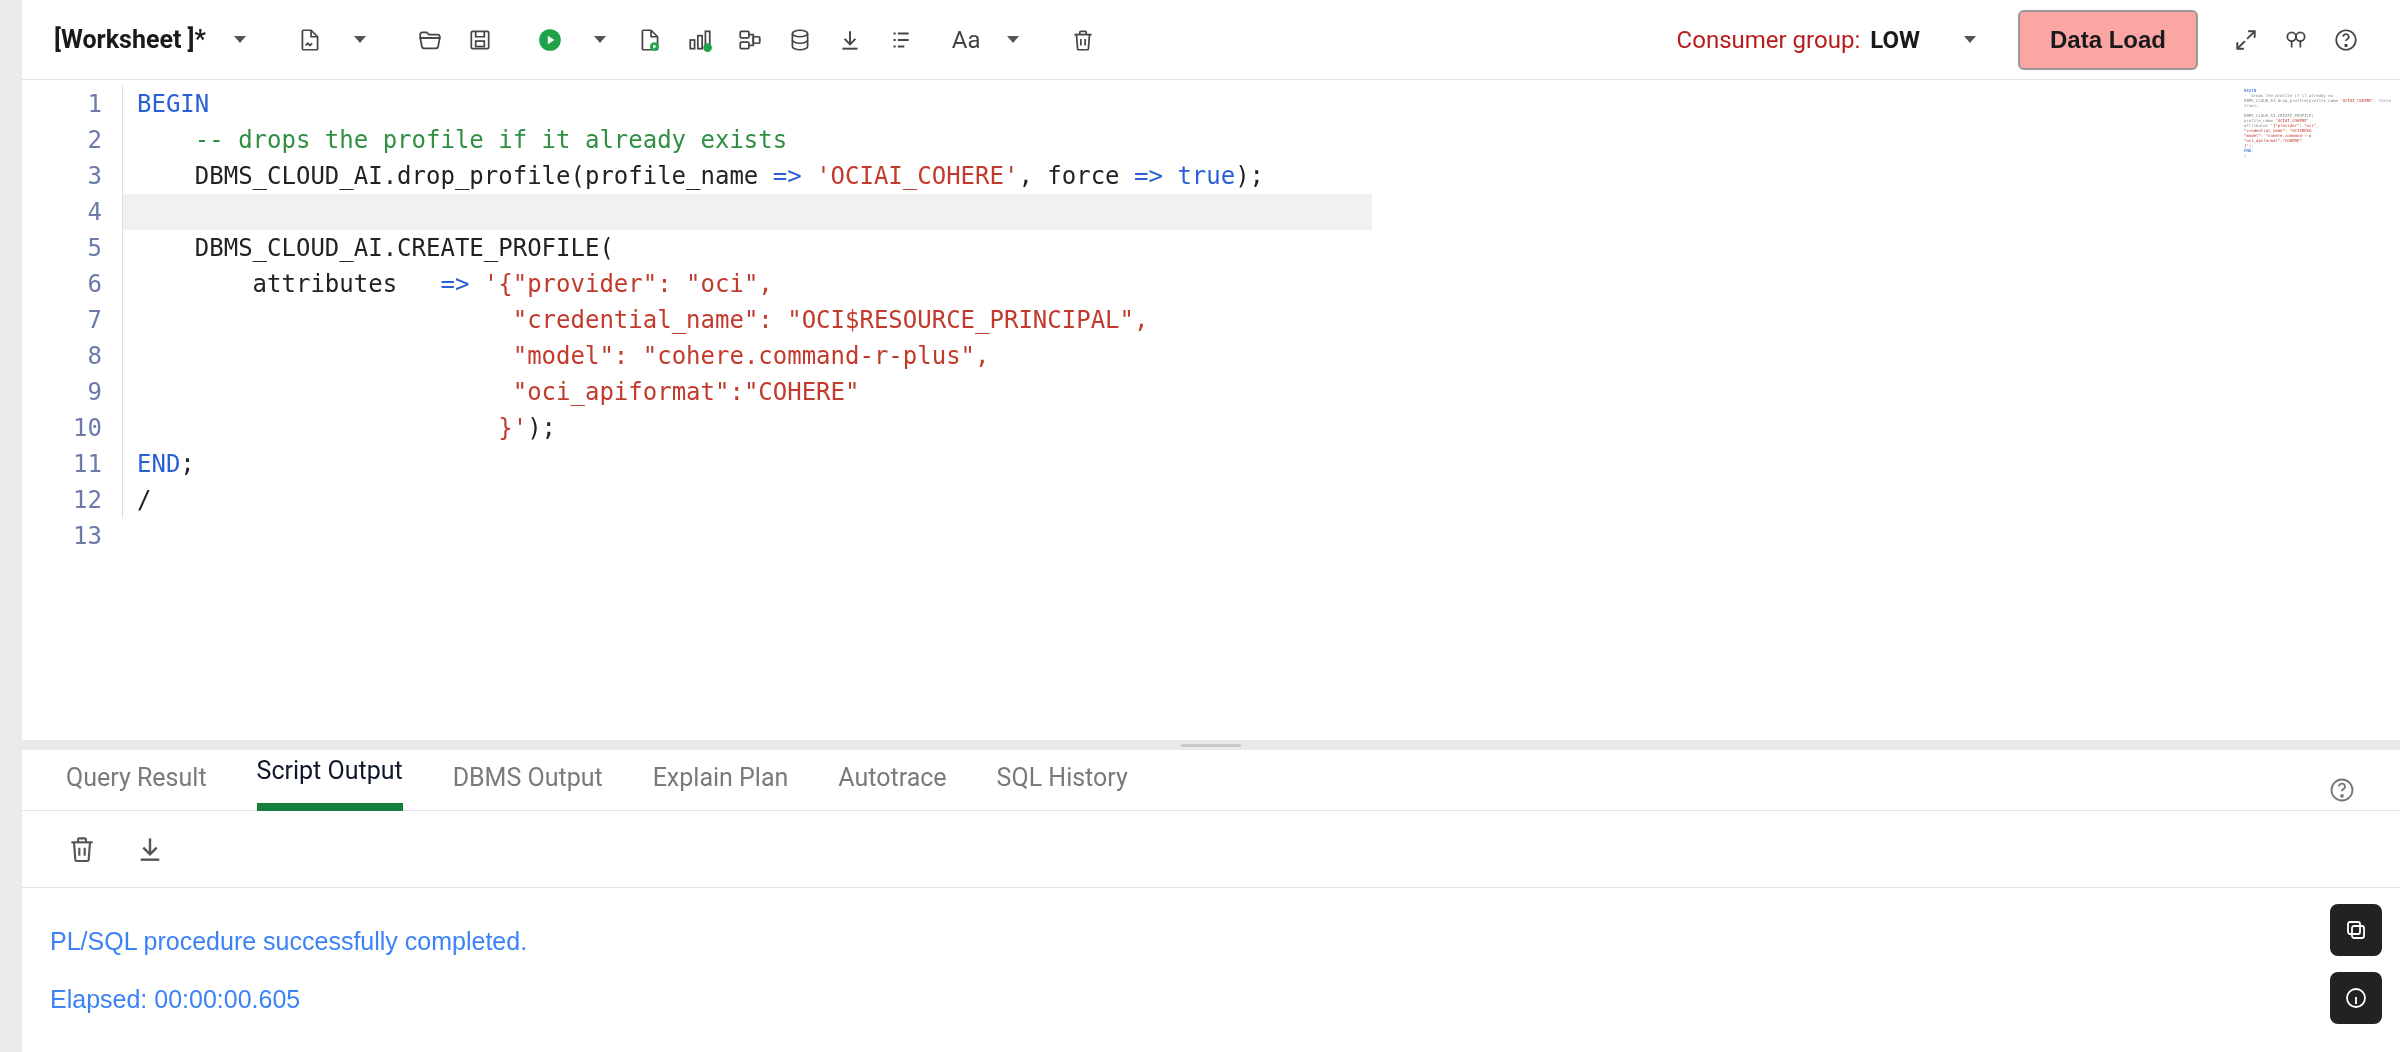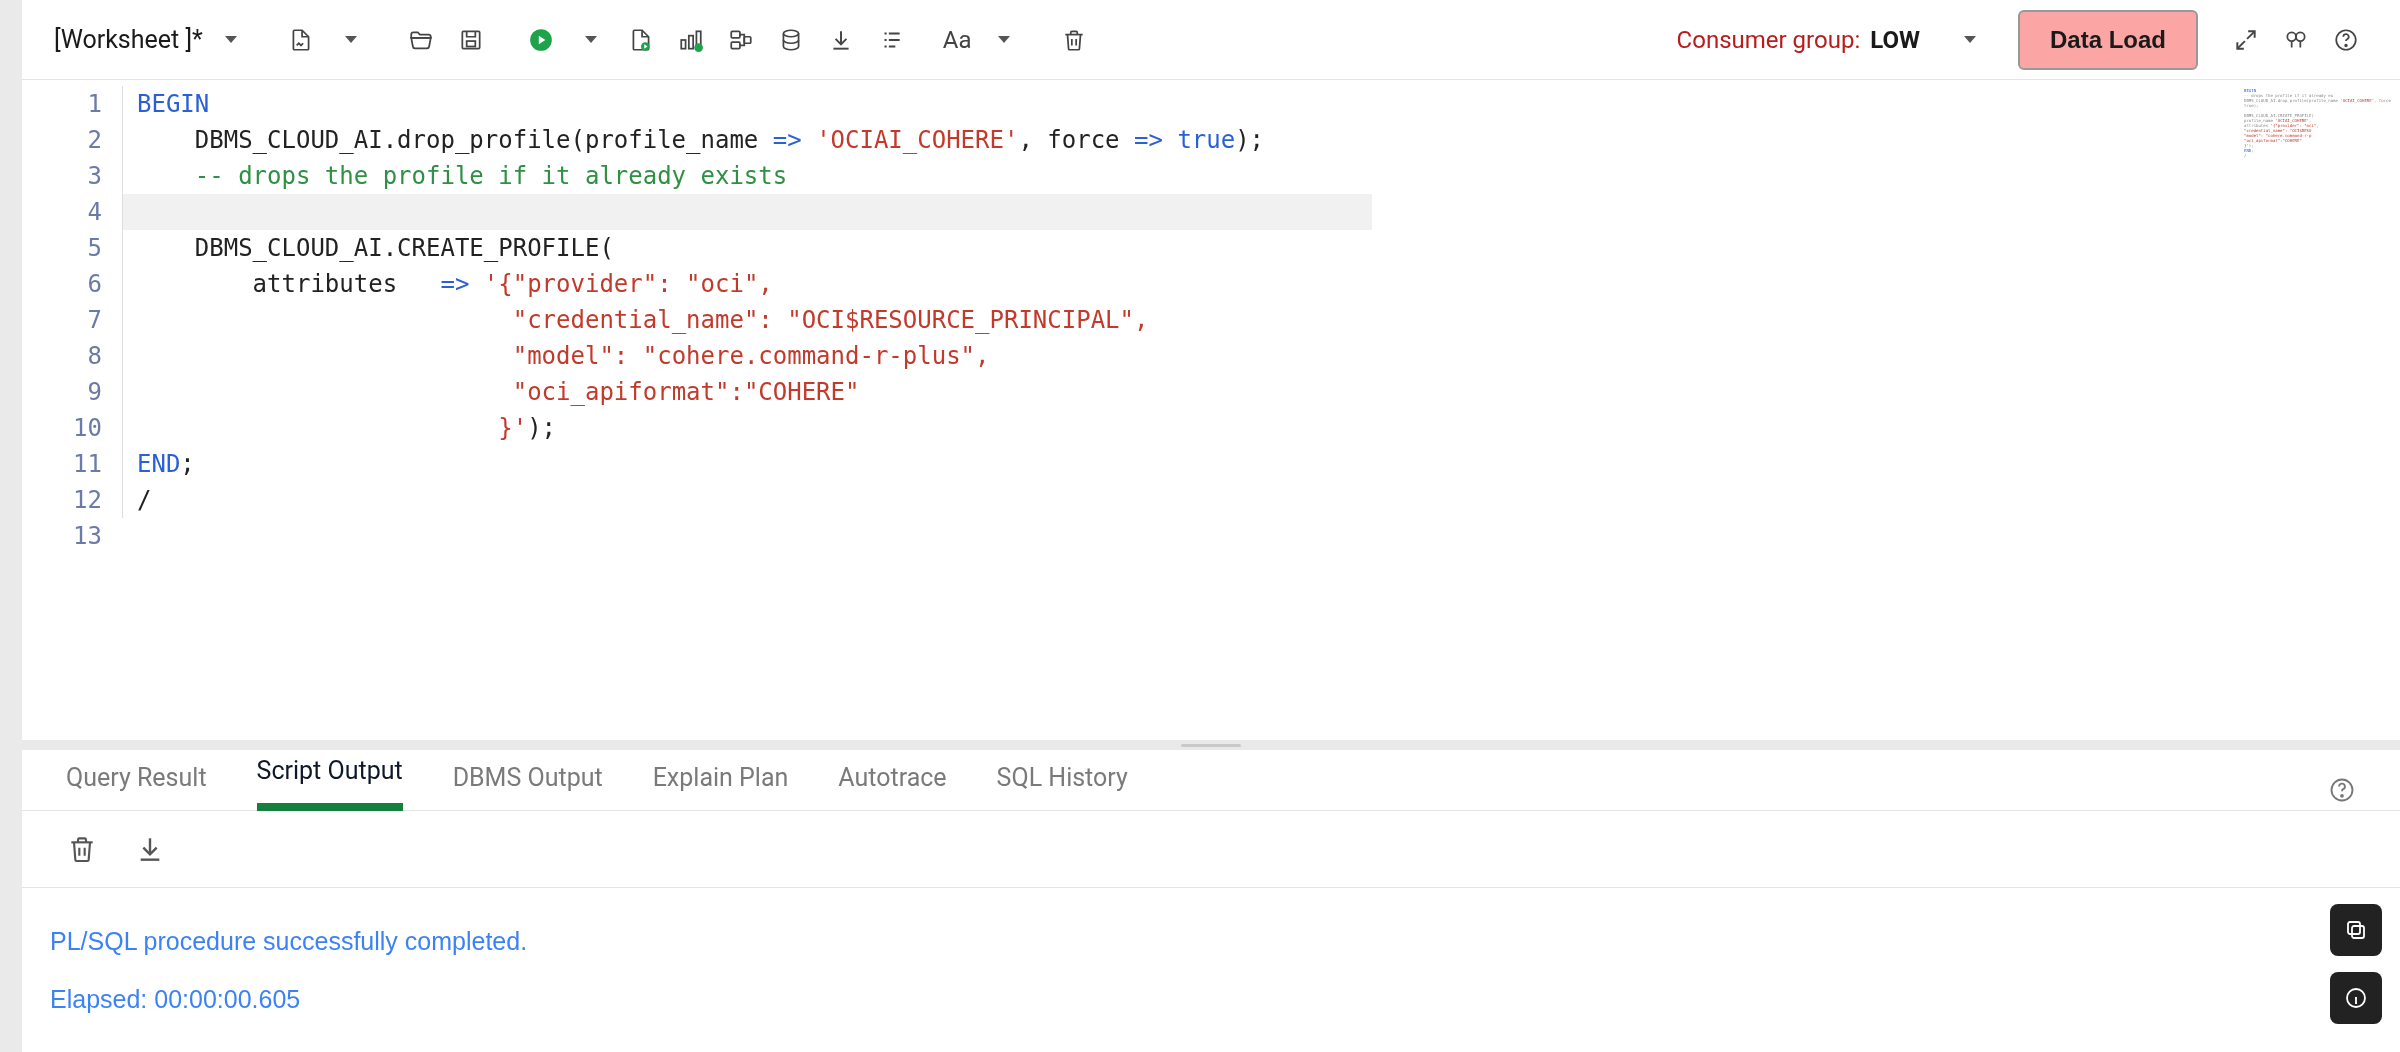--- a/index.html
+++ b/index.html
@@ -1,20 +1,20 @@
 <!DOCTYPE html>
 <html><head>
 <meta charset="utf-8">
 <style>
 *{box-sizing:border-box;margin:0;padding:0}
 body{font-family:-apple-system,BlinkMacSystemFont,"Segoe UI",Roboto,sans-serif;background:#fff;color:#222;width:2400px;height:1052px;overflow:hidden;position:relative;transform-origin:top left}
 .left-rail{position:absolute;left:0;top:0;width:22px;height:100%;background:#eaeaea}
 .main{position:absolute;left:22px;top:0;right:0;bottom:0;display:flex;flex-direction:column}
 .toolbar{display:flex;align-items:center;height:80px;padding:0 32px;border-bottom:1px solid #e4e4e4;gap:6px}
-.ws-name{font-weight:400;font-size:25px;color:#1a1a1a;margin-right:0}
+.ws-name{font-weight:700;font-size:25px;color:#1a1a1a;margin-right:6px}
 .caret{width:0;height:0;border-left:6px solid transparent;border-right:6px solid transparent;border-top:7px solid #555;display:inline-block}
 .tbtn{width:44px;height:44px;display:flex;align-items:center;justify-content:center;border-radius:4px;cursor:pointer;color:#444}
 .tbtn svg{width:26px;height:26px}
 .gap{width:14px}
 .spacer{flex:1}
 .cg-label{font-size:24px;color:#b91c1c;margin-right:4px}
 .cg-val{font-size:24px;font-weight:700;color:#1a1a1a;margin-right:22px}
 .dataload-btn{border:2px solid #999;border-radius:6px;padding:14px 30px;font-size:24px;font-weight:600;color:#1a1a1a;margin:0 20px;background:#fca5a5;cursor:pointer}
 .editor-wrap{flex:1;display:flex;position:relative;overflow:hidden}
 .gutter{width:100px;padding-top:6px}
@@ -194,22 +194,22 @@
         <div class="lnum">7</div>
         <div class="lnum">8</div>
         <div class="lnum">9</div>
         <div class="lnum">10</div>
         <div class="lnum">11</div>
         <div class="lnum">12</div>
         <div class="lnum">13</div>
       </div>
     <div class="code" id="code">
         <div class="line"><span class="kw">BEGIN</span></div>
+        <div class="line"><span>    </span><span class="cm">-- drops the profile if it already exists</span></div>
         <div class="line"><span>    DBMS_CLOUD_AI.drop_profile(profile_name </span><span class="op">=&gt;</span><span> </span><span class="str">'OCIAI_COHERE'</span><span>, force </span><span class="op">=&gt;</span><span> </span><span class="kw">true</span><span>);</span></div>
-        <div class="line"><span>    </span><span class="cm">-- drops the profile if it already exists</span></div>
         <div class="line current">&nbsp;</div>
         <div class="line"><span>    DBMS_CLOUD_AI.CREATE_PROFILE(</span></div>
         <div class="line"><span>        attributes   </span><span class="op">=&gt;</span><span> </span><span class="str">'{"provider": "oci",</span></div>
         <div class="line"><span>                          </span><span class="str">"credential_name": "OCI$RESOURCE_PRINCIPAL",</span></div>
         <div class="line"><span>                          </span><span class="str">"model": "cohere.command-r-plus",</span></div>
         <div class="line"><span>                          </span><span class="str">"oci_apiformat":"COHERE"</span></div>
         <div class="line"><span>                         </span><span class="str">}'</span><span>);</span></div>
         <div class="line"><span class="kw">END</span><span>;</span></div>
         <div class="line"><span>/</span></div>
       </div>

